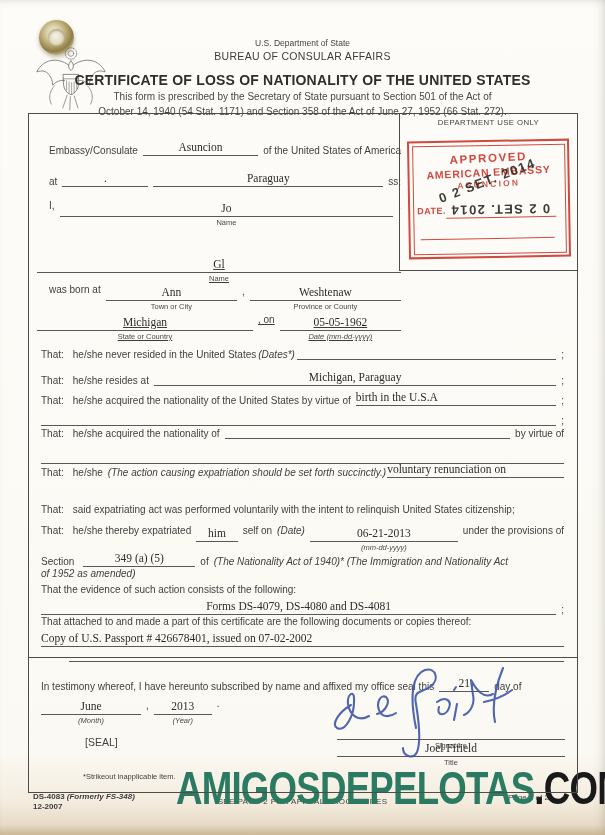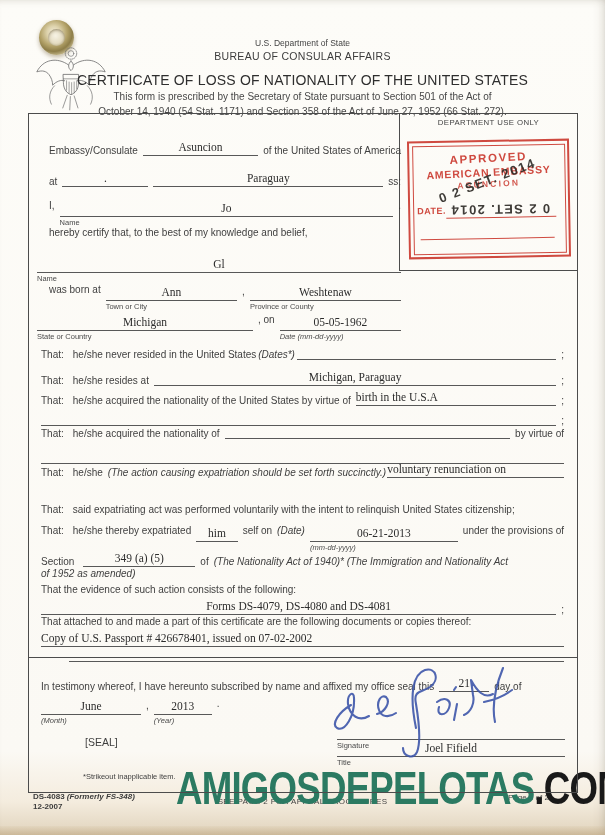--- a/index.html
+++ b/index.html
@@ -15,21 +15,21 @@
     box-shadow:0 2px 4px rgba(120,100,60,.45);}
   .grommet::after{content:"";position:absolute;left:9px;top:9px;width:17px;height:17px;border-radius:50%;
     background:radial-gradient(circle at 45% 40%, #f6f2e4 0%, #e4dcc2 55%, #b7a878 100%);
     box-shadow:inset 0 1px 3px rgba(90,75,40,.55);}
   
   .eagle{position:absolute;left:33px;top:44px;width:76px;height:76px;}
   
   .header{position:absolute;left:0;right:0;top:38px;text-align:center;line-height:1.25;}
   .h-dept{font-size:8.5px;color:#444;}
   .h-bureau{font-size:10.5px;color:#3c3c3c;margin-top:1px;letter-spacing:.3px;}
-  .h-title{font-size:14px;font-weight:normal;color:#2e2e2e;margin-top:9px;letter-spacing:.2px;}
+  .h-title{font-size:14px;font-weight:bold;color:#2e2e2e;margin-top:9px;letter-spacing:.2px;}
   .h-sub{font-size:10px;color:#474747;margin-top:2px;}
   
   .certbox{position:absolute;left:28px;top:113px;width:548px;height:678px;border:1.6px solid #4c4c4c;z-index:5;}
   .deptbox{position:absolute;top:0;right:0;width:177px;height:156px;border-left:1.4px solid #4c4c4c;border-bottom:1.4px solid #4c4c4c;}
   .dept-label{text-align:center;font-size:7.8px;letter-spacing:.4px;color:#3f3f3f;padding-top:4px;}
   
   .stamp{position:absolute;left:8px;top:26px;width:158px;height:114px;border:2.2px solid #cf4a40;transform:rotate(-1deg);}
   .stamp::before{content:"";position:absolute;inset:2.5px;border:1.4px solid #cf4a40;}
   .st-red{position:absolute;left:0;right:0;text-align:center;color:#cf4a40;font-weight:bold;transform:rotate(-2deg);}
   .st1{top:10px;font-size:11.5px;letter-spacing:1.6px;}
@@ -44,23 +44,23 @@
   .bline{position:absolute;left:10px;right:14px;top:96px;border-top:1.3px solid #cf4a40;}
   
   .lbl{font-size:10px;color:#3f3f3f;white-space:nowrap;}
   .it{font-style:italic;}
   .val{font-family:"Liberation Serif","DejaVu Serif",serif;font-size:11.5px;color:#2c2c2c;white-space:nowrap;}
   .blank{border-bottom:1.1px solid #585858;text-align:center;min-height:12px;}
   .grow{flex:1;}
   .left{text-align:left;}
   .row{position:absolute;display:flex;align-items:flex-end;gap:5px;}
   .fg{display:flex;flex-direction:column;}
-  .cap{font-size:7.5px;color:#4a4a4a;text-align:left;padding-top:1px;}
+  .cap{font-size:7.5px;color:#4a4a4a;text-align:center;padding-top:1px;}
   .leftcol-row{left:20px;width:352px;}
-  .lc2{left:20px;width:352px;}
+  .lc2{left:20px;width:352px;text-decoration:underline;}
   .full-row{left:12px;right:13px;}
   .that{margin-right:4px;}
   
   .divider{position:absolute;left:0;right:0;top:543px;border-top:1.6px solid #4c4c4c;}
   .sig-svg{position:absolute;left:292px;top:546px;width:225px;height:100px;z-index:3;}
   .footer-note{position:absolute;font-size:7.5px;color:#3f3f3f;margin-left:44px;}
   
   .f-form{position:absolute;left:33px;top:792px;font-size:8px;font-weight:bold;color:#3c3c3c;z-index:1;}
   .f-form .it{font-weight:bold;}
   .f-rev{position:absolute;left:33px;top:802px;font-size:8px;font-weight:bold;color:#3c3c3c;z-index:1;}
@@ -133,23 +133,20 @@
 
     <div class="row leftcol-row" style="top:84px;align-items:flex-start">
       <span class="lbl" style="padding-top:2px">I,</span>
       <span class="fg grow">
         <span class="blank"><span class="val">Jo</span></span>
         <span class="cap">Name</span>
       </span>
       <span class="lbl" style="padding-top:2px">.</span>
     </div>
 
-    <div class="row leftcol-row" style="top:113px">
-      <span class="lbl">hereby certify that, to the best of my knowledge and belief,</span>
-    </div>
 
     <div class="row lc2" style="top:140px;left:8px;width:364px">
       <span class="fg grow">
         <span class="blank"><span class="val">Gl</span></span>
         <span class="cap">Name</span>
       </span>
     </div>
 
     <div class="row leftcol-row" style="top:168px;align-items:flex-start">
       <span class="lbl" style="padding-top:2px">was born at</span>

